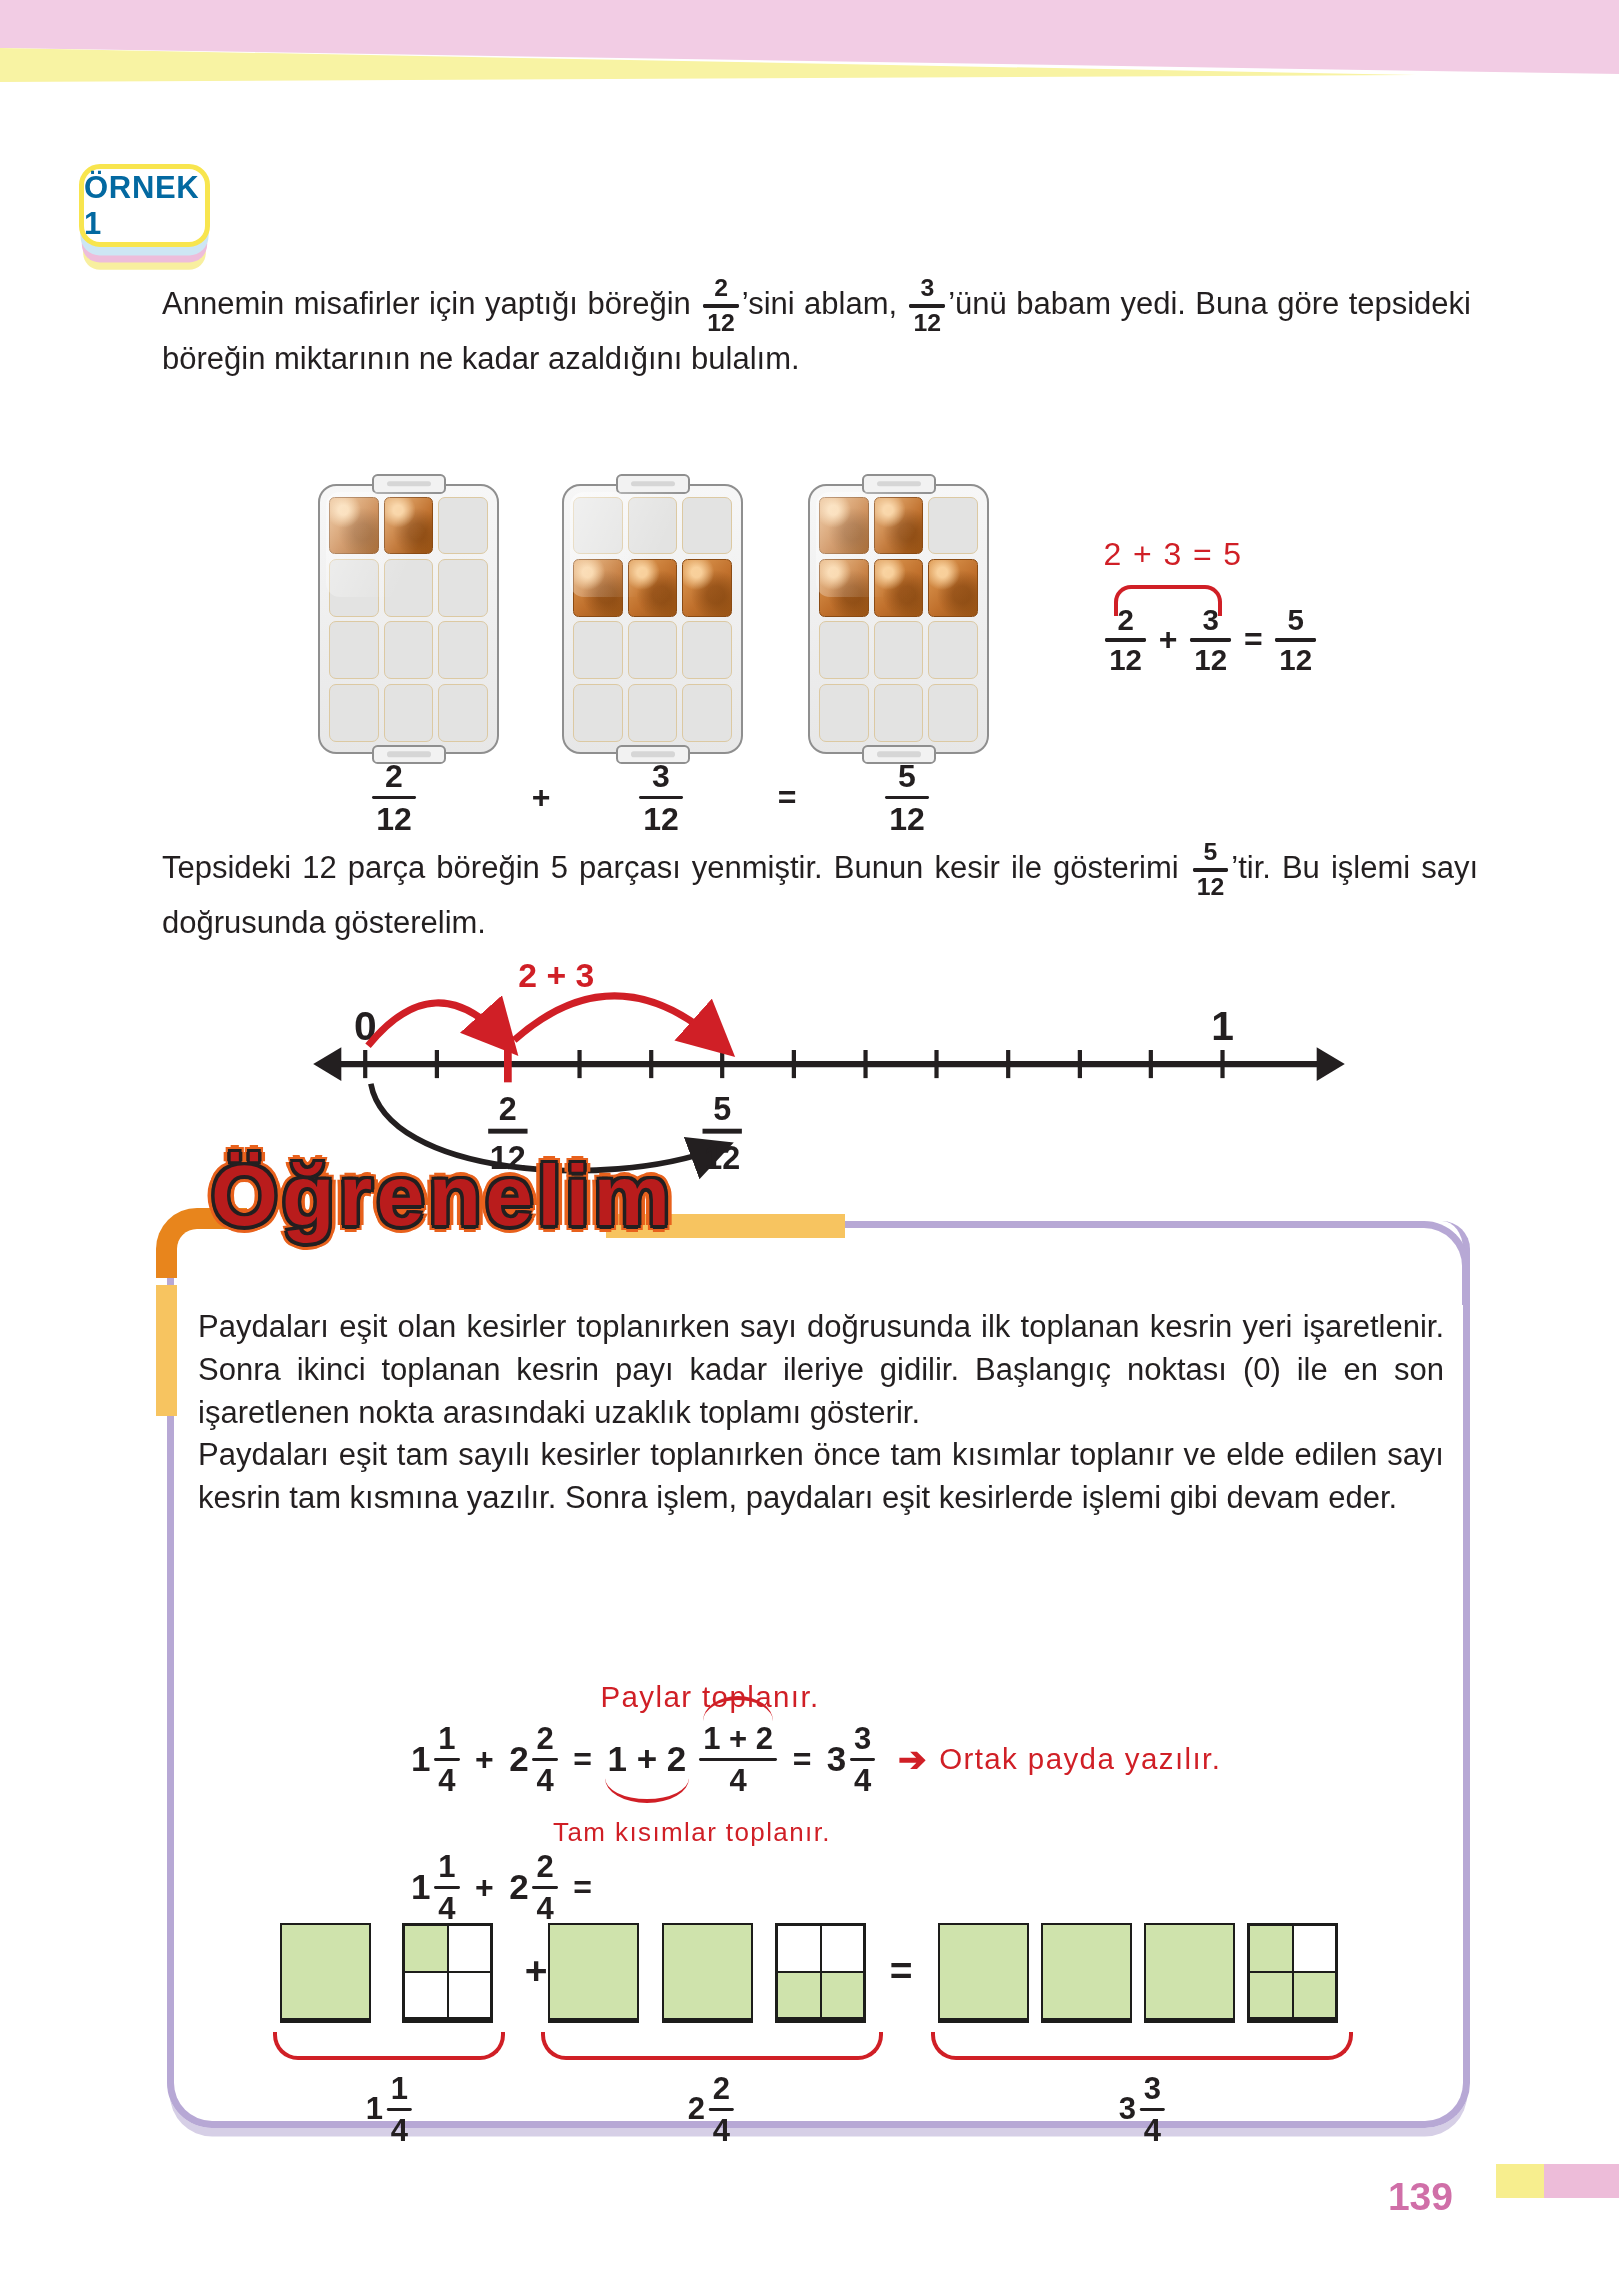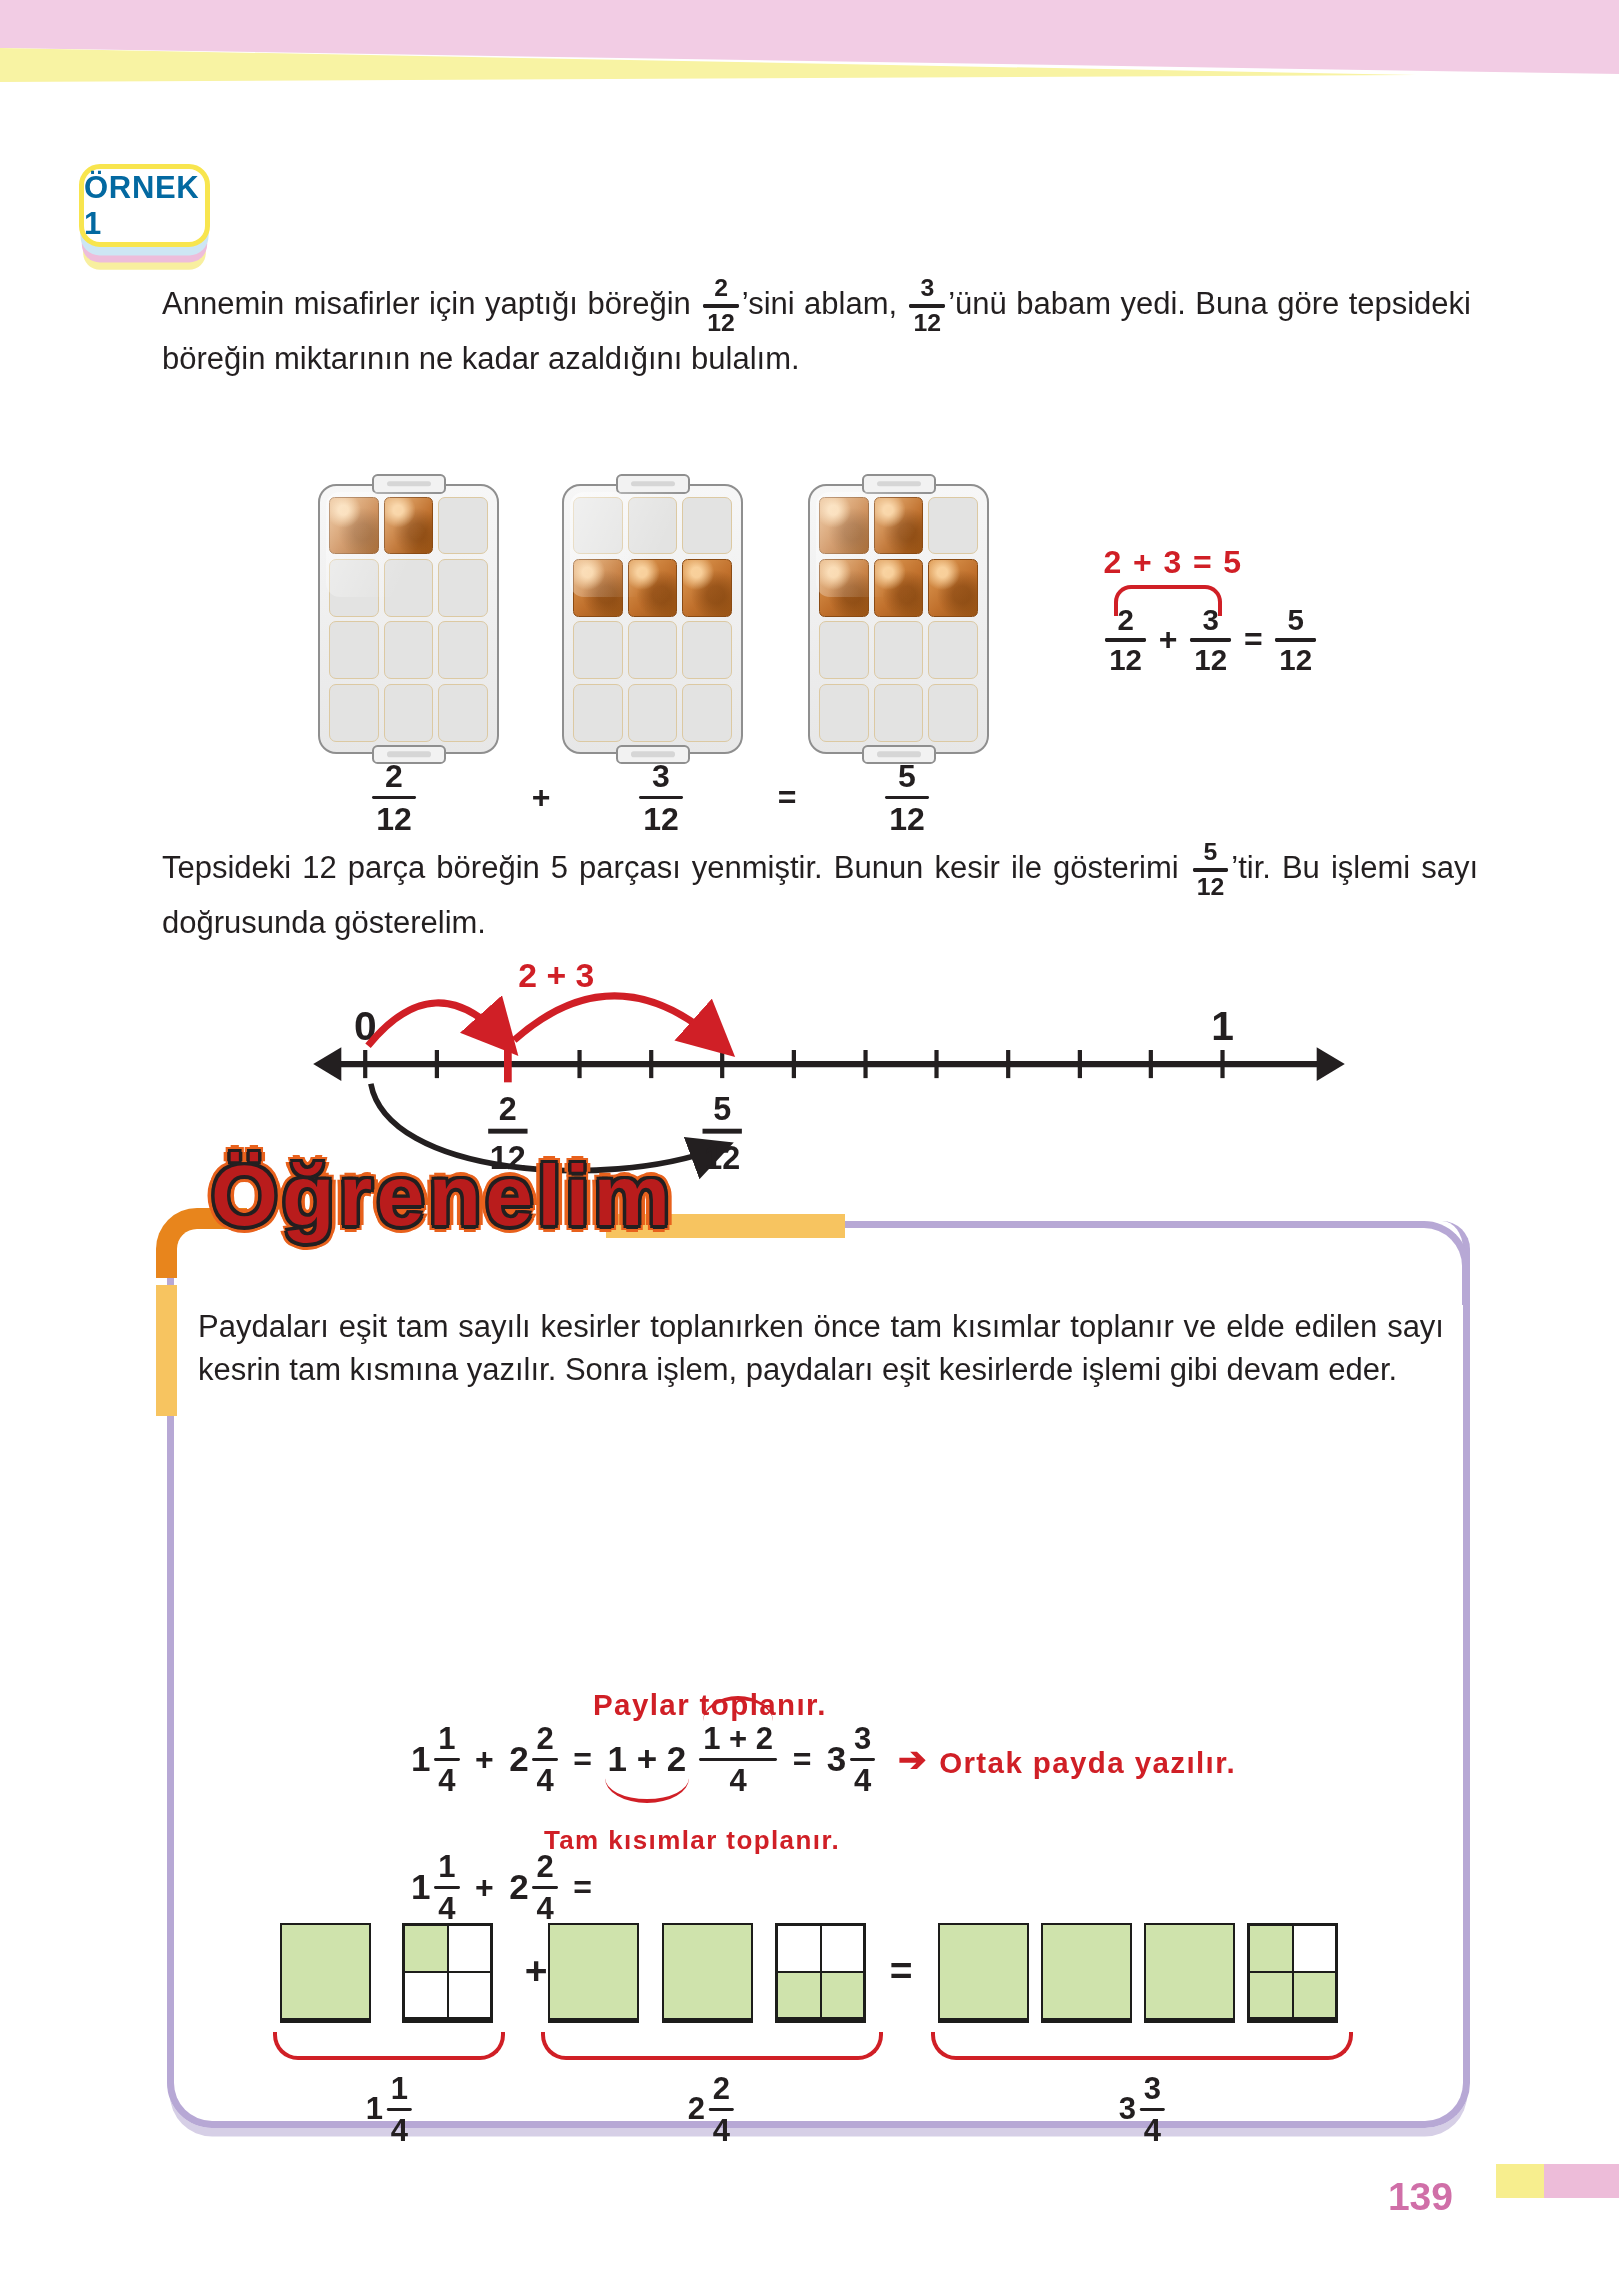--- a/index.html
+++ b/index.html
@@ -45,21 +45,21 @@
   .cell{background:#e3e3e2;border:1.4px solid #dcc9a2;border-radius:7px;}
   .cell.filled{border:1.4px solid #8a4a12;border-radius:5.6px;background:
     radial-gradient(circle at 28% 22%, rgba(255,220,170,.85) 0 9%, transparent 32%),
     radial-gradient(circle at 68% 62%, rgba(110,55,8,.45) 0 18%, transparent 52%),
     linear-gradient(135deg,#e09e58,#c0702c 55%,#9a5414);}
   .tray .glare{position:absolute;left:5.6px;top:5.6px;right:5.6px;height:105px;border-radius:14px;
     background:linear-gradient(115deg,rgba(255,255,255,.5),rgba(255,255,255,0) 55%);pointer-events:none;}
 
   
   .red{color:#d01f26;}
-  .red-title{font-weight:bold;letter-spacing:1.4px;margin-top:8px;}
+  .red-title{font-weight:normal;letter-spacing:1.4px;}
   .bracket-top{position:absolute;border:4.9px solid #d01f26;border-bottom:none;
     border-radius:17px 17px 0 0;}
   .arc-over{position:absolute;border-top:4.9px solid #d01f26;border-radius:50% 50% 0 0 / 100% 100% 0 0;height:21px;}
   .arc-under{position:absolute;border-bottom:4.9px solid #d01f26;border-radius:0 0 50% 50% / 0 0 100% 100%;height:21px;}
 
   
   .learn-box{position:absolute;left:167px;top:1221px;width:1303px;height:907px;
     border:7.7px solid #b7a8d5;border-top:none;border-radius:28px 28px 45px 45px;
     box-shadow:0 11.2px 0 -2.8px #d6cfe6;box-sizing:border-box;}
   .learn-top{position:absolute;left:842px;top:1221px;width:627px;height:84px;
@@ -275,20 +275,21 @@
 </svg>
 
 <div class="learn-box"></div>
 <div class="learn-top"></div>
 <div class="corner-orange"></div>
 <div class="bar-yellow-v"></div>
 <div class="bar-yellow-h"></div>
 <div class="logo">Öğrenelim</div>
 
 <div class="abs para" style="left:198px;top:1306px;width:1246px;">
+  <p style="margin:0;">Paydaları eşit olan kesirler toplanırken sayı doğrusunda ilk toplanan kesrin yeri işaretlenir. Sonra ikinci toplanan kesrin payı kadar ileriye gidilir. Başlangıç noktası (0) ile en son işaretlenen nokta arasındaki uzaklık toplamı gösterir.</p>
   <p style="margin:0;">Paydaları eşit tam sayılı kesirler toplanırken önce tam kısımlar toplanır ve elde edilen sayı kesrin tam kısmına yazılır. Sonra işlem, paydaları eşit kesirlerde işlemi gibi devam eder.</p>
 </div>
 
 <div class="abs red red-title center-x" style="left:710px;top:1680px;font-size:29.5px;">Paylar toplanır.</div>
 
 <div class="eqrow math" style="left:411px;top:1721px;">
   <span class="mix">
       <span class="whole">1</span>
       <span class="frac">
         <span class="num">1</span>

